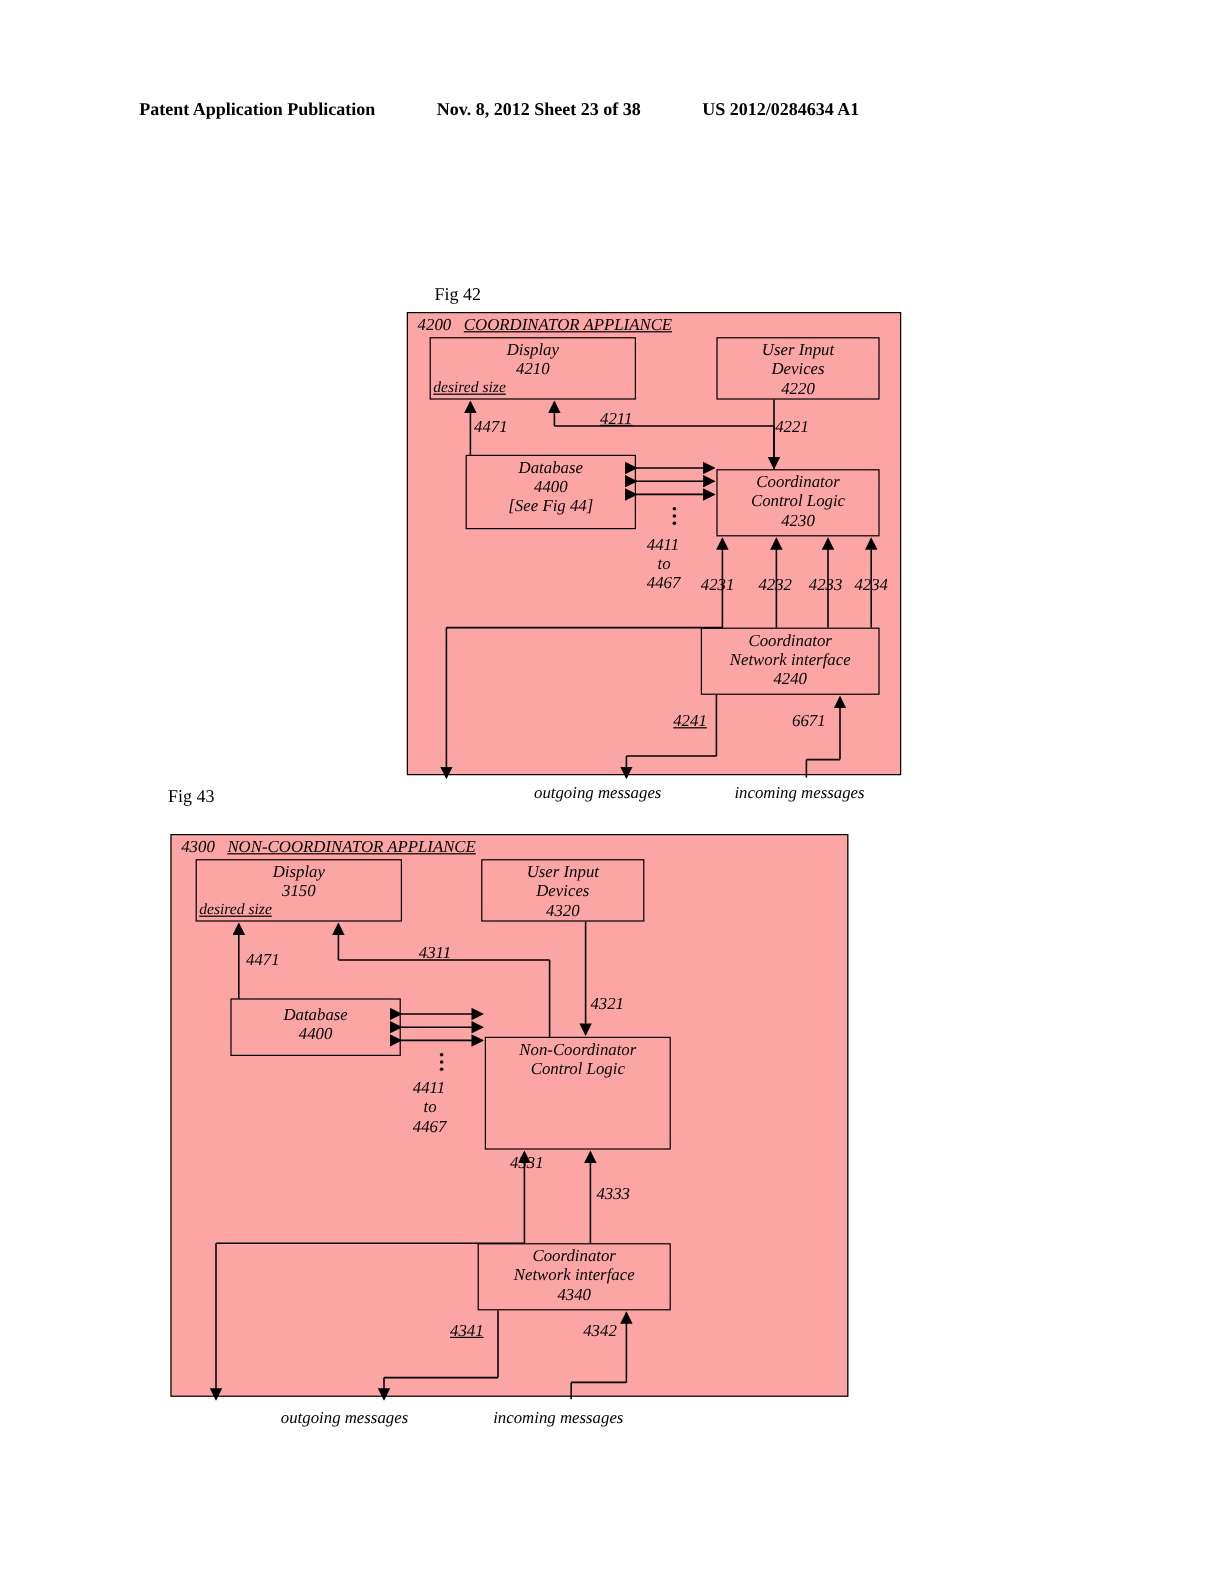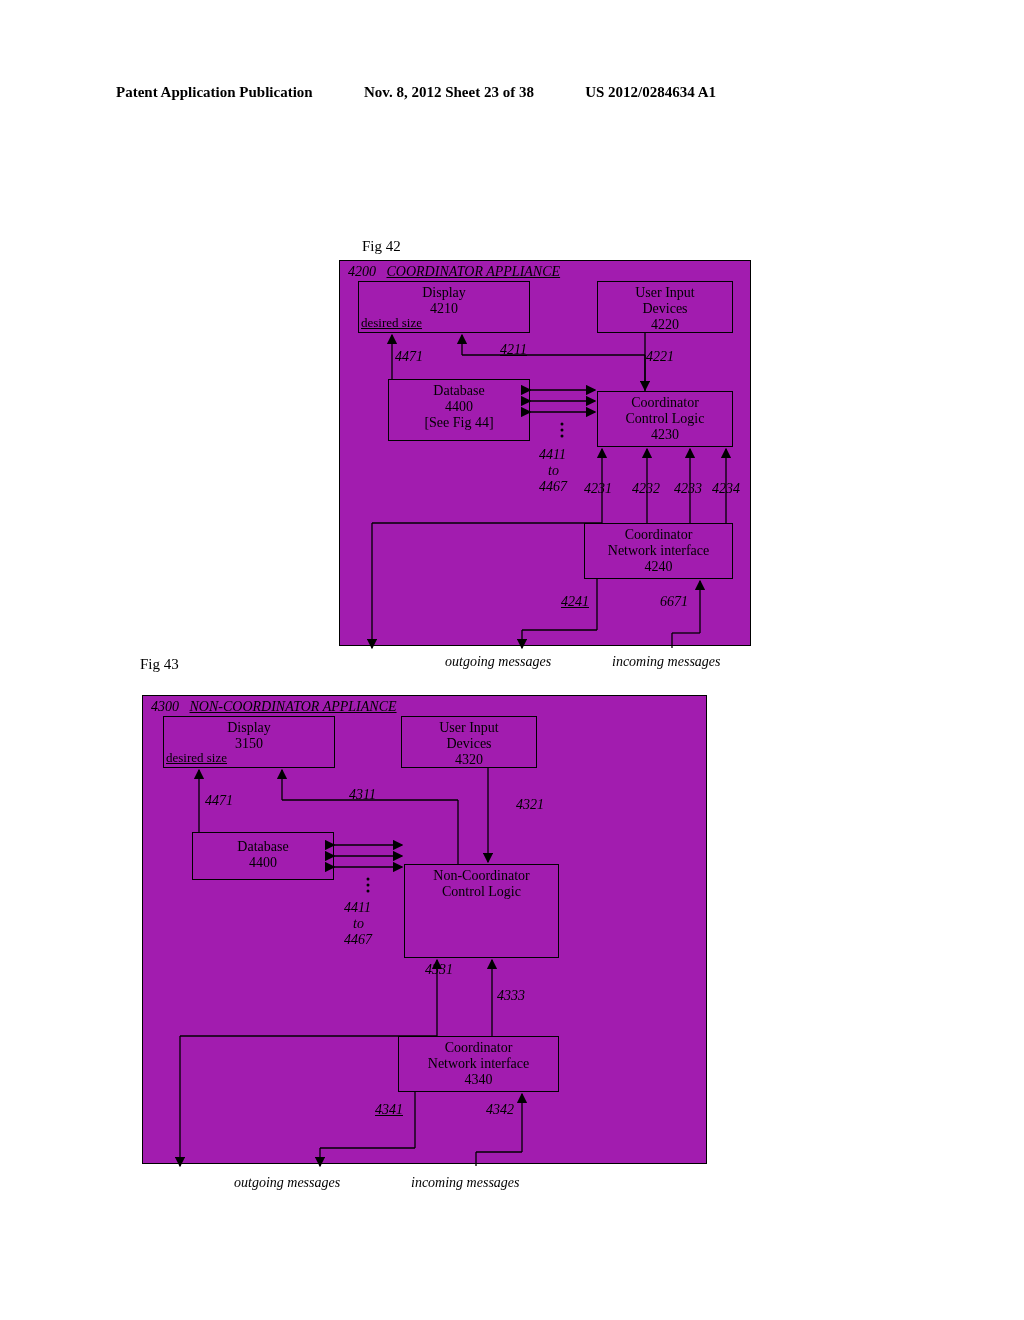--- a/index.html
+++ b/index.html
@@ -26,22 +26,23 @@
     font-weight: bold;
     font-size: 15px;
   }
   .fig-label {
     position: absolute;
     font-size: 15px;
   }
   .box {
     position: absolute;
     border: 1.5px solid #000;
-    background: #a21caf;
+    background: #fca5a5;
     text-align: center;
+    font-style: italic;
   }
   .box-inner {
     padding: 3px 8px;
   }
   .free-text {
     position: absolute;
     font-size: 14px;
     white-space: nowrap;
     font-style: italic;
   }
@@ -208,21 +209,21 @@
   <div class="box" style="left:398px; top:1036px; width:161px; height:56px;">
     <div class="box-inner">
       <div>Coordinator</div>
       <div>Network interface</div>
       <div>4340</div>
     </div>
   </div>
 
   <div class="free-text" style="left:205px; top:793px;">4471</div>
   <div class="free-text" style="left:349px; top:787px;">4311</div>
-  <div class="free-text" style="left:492px; top:797px;margin-left:24px;">4321</div>
+  <div class="free-text" style="left:492px; top:830px;">4321</div>
   <div class="free-text" style="left:344px; top:900px;">4411</div>
   <div class="free-text" style="left:353px; top:916px;">to</div>
   <div class="free-text" style="left:344px; top:932px;">4467</div>
   <div class="free-text" style="left:401px; top:962px;margin-left:24px;">4331</div>
   <div class="free-text" style="left:497px; top:988px;">4333</div>
   <div class="free-text underline" style="left:375px; top:1102px;">4341</div>
   <div class="free-text" style="left:486px; top:1102px;">4342</div>
 
   <div class="free-text" style="left:234px; top:1175px;">outgoing messages</div>
   <div class="free-text" style="left:411px; top:1175px;">incoming messages</div>

